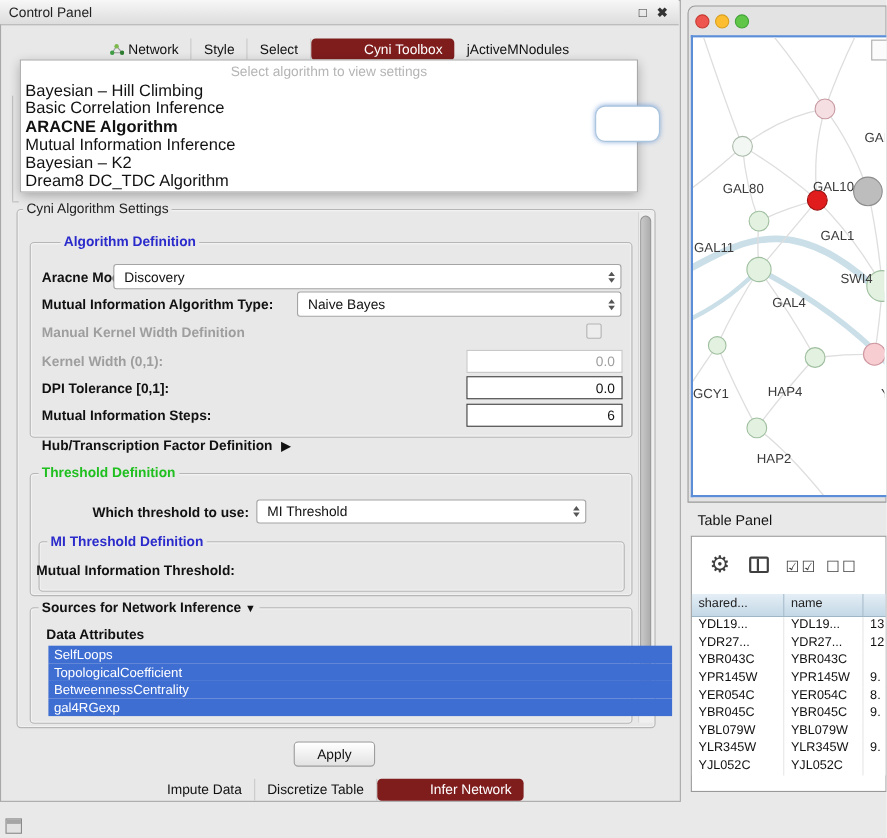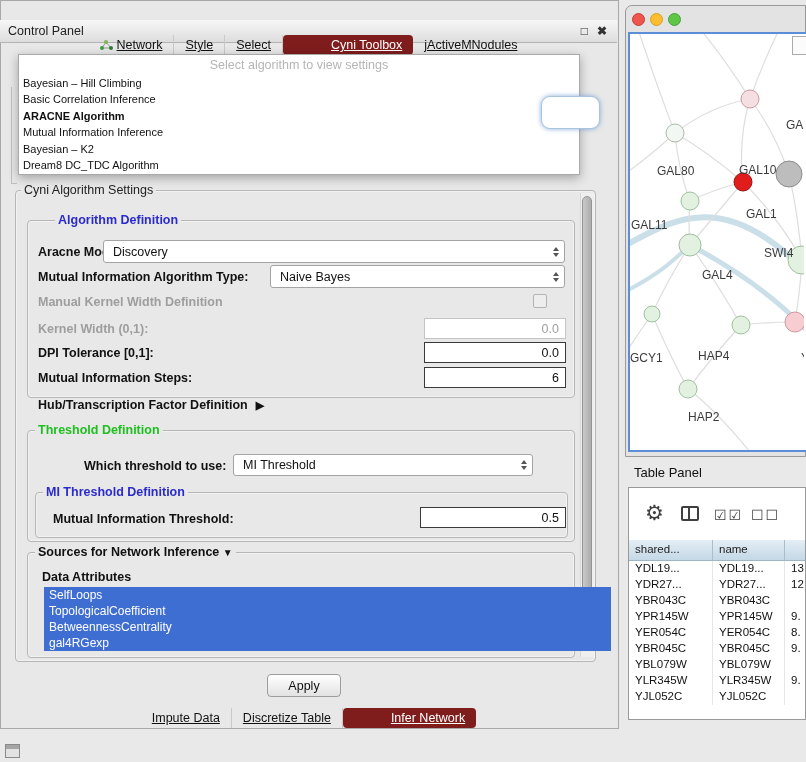--- a/index.html
+++ b/index.html
@@ -1,28 +1,28 @@
 <!DOCTYPE html>
 <html><head>
 <meta charset="utf-8">
 <style>
   html,body{margin:0;padding:0;}
   .stage{position:relative;width:806px;height:762px;background:#e9e9e9;font-family:"Liberation Sans",sans-serif;overflow:hidden;}
   .abs{position:absolute;}
 
   
   .cp-window{left:0;top:8;width:617px;height:727px;background:#e8e8e8;border:1px solid #a8a8a8;}
-  .titlebar{left:0;top:8;width:617px;height:22px;background:linear-gradient(#f7f7f7,#dddddd);border-bottom:1px solid #b3b3b3;display:flex;align-items:center;font-size:12.5px;color:#222;margin-top:20px;}
+  .titlebar{left:0;top:8;width:617px;height:22px;background:linear-gradient(#f7f7f7,#dddddd);border-bottom:1px solid #b3b3b3;display:flex;align-items:center;font-size:12.5px;color:#222;}
   .titlebar .t{padding-left:8px;}
   .winbtns{margin-left:auto;display:flex;gap:9px;padding-right:10px;color:#333;}
   .winbtns span{font-size:12px;cursor:default;}
 
   
   .tabbar{display:flex;justify-content:center;align-items:center;}
-  .tab{font-size:12.5px;color:#111;padding:3px 11px;border-right:1px solid #c9c9c9;display:flex;align-items:center;gap:4px;white-space:nowrap;text-decoration:underline;}
+  .tab{font-size:12.5px;color:#111;padding:3px 11px;border-right:1px solid #c9c9c9;display:flex;align-items:center;gap:4px;white-space:nowrap;}
   .tab:last-child{border-right:none;}
   .tab.sel{background:#7f1d1d;color:#fff;border-radius:4px;border-right:none;padding-left:48px;}
   .tabicon{display:inline-flex;}
 
   
   .group{position:absolute;border:1px solid #b6b6b6;border-radius:4px;box-shadow:inset 0 0 0 1px #f2f2f2;}
   .g-label{position:absolute;font-size:12.5px;background:#e8e8e8;padding:0 3px;white-space:nowrap;}
   .g-label.plain{color:#222;}
   .g-label.blue{color:#2b2bcc;font-weight:bold;}
   .g-label.green{color:#1fbf1f;font-weight:bold;}
@@ -48,21 +48,21 @@
 
   .btn{position:absolute;background:linear-gradient(#ffffff,#e2e2e2);border:1px solid #9d9d9d;border-radius:4px;font-size:12.5px;color:#111;display:flex;align-items:center;justify-content:center;}
 
   
   .sb-track{position:absolute;background:#efefef;border-left:1px solid #d6d6d6;}
   .sb-thumb{position:absolute;background:linear-gradient(90deg,#c9c9c9,#adadad);border:1px solid #949494;border-radius:5px;box-sizing:border-box;}
 
   
   .popup{left:18px;top:54px;width:560px;height:119px;background:#fff;border:1px solid #a9a9a9;box-shadow:0 3px 10px rgba(0,0,0,.30);z-index:50;}
   .pop-placeholder{font-size:12.5px;color:#b5b5b5;text-align:center;padding-top:3px;height:17px;}
-  .pop-item{font-size:11px;color:#111;line-height:16.4px;padding-left:4px;white-space:nowrap;}
+  .pop-item{font-size:15px;color:#111;line-height:16.4px;padding-left:4px;white-space:nowrap;}
   .pop-item.bold{font-weight:bold;}
   .frag-box{left:541px;top:96px;width:57px;height:31px;background:#fff;border:1px solid #a9c4dd;border-radius:9px;box-shadow:0 0 5px rgba(120,160,215,.85);z-index:60;}
   .frag-line-v{left:11px;top:87px;width:1px;height:96px;background:#bfbfbf;}
   .frag-line-h{left:11px;top:183px;width:6px;height:1px;background:#bfbfbf;}
 
   
   .net-window{left:625px;top:5px;width:181px;height:452px;background:#e3e3e3;border:1px solid #9a9a9a;border-radius:7px 0 0 0;box-sizing:border-box;}
   .light{position:absolute;width:13px;height:13px;border-radius:50%;box-sizing:border-box;}
   .net-canvas{left:628px;top:32px;width:178px;height:420px;background:#fff;border:2px solid #5b8ed6;border-right:none;box-sizing:border-box;}
   #net-svg text{font-family:"Liberation Sans",sans-serif;font-size:12px;fill:#3b3b3b;}
@@ -181,22 +181,21 @@
     <span>MI Threshold</span>
     <span class="stepper">
         <span class="tri-up"></span>
         <span class="tri-dn"></span>
       </span>
   </div>
 
   <div class="group" style="left:35px;top:492px;width:531px;height:44px;"></div>
   <div class="g-label blue" style="left:43px;top:485px;">MI Threshold Definition</div>
 
-  <div class="lbl" style="left:53px;top:512px;">Mutual Information Threshold:</div>
-  <div class="field" style="left:420px;top:507px;width:146px;height:21px;">0.5</div>
+  <div class="lbl" style="left:33px;top:512px;">Mutual Information Threshold:</div>
 
   <div class="group" style="left:27px;top:552px;width:546px;height:104px;"></div>
   <div class="g-label boldblk" style="left:35px;top:545px;">
     <span>Sources for Network Inference</span>
     <span style="font-size:10px;">▼</span>
   </div>
   <div class="lbl" style="left:42px;top:570px;">Data Attributes</div>
   <div class="attr-list" id="attr-list" style="left:44px;top:587px;width:567px;">
       <div class="attr-item">SelfLoops</div>
       <div class="attr-item">TopologicalCoefficient</div>

